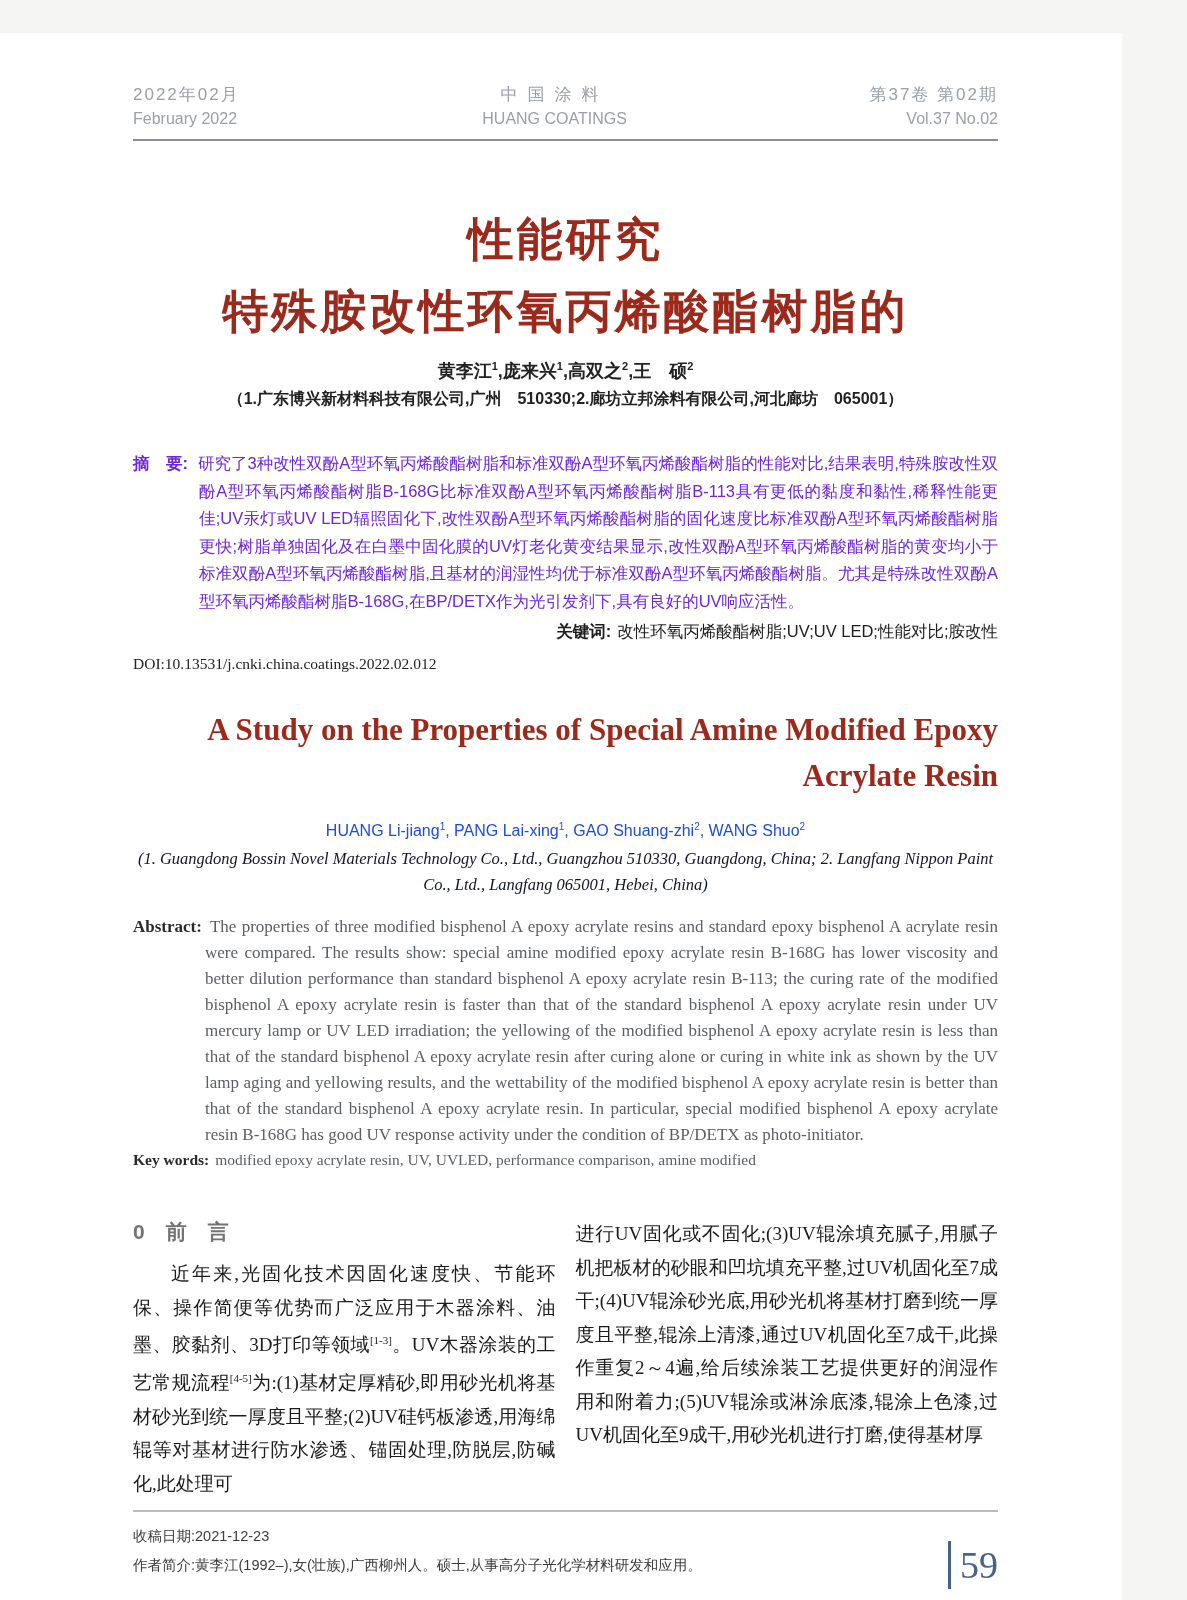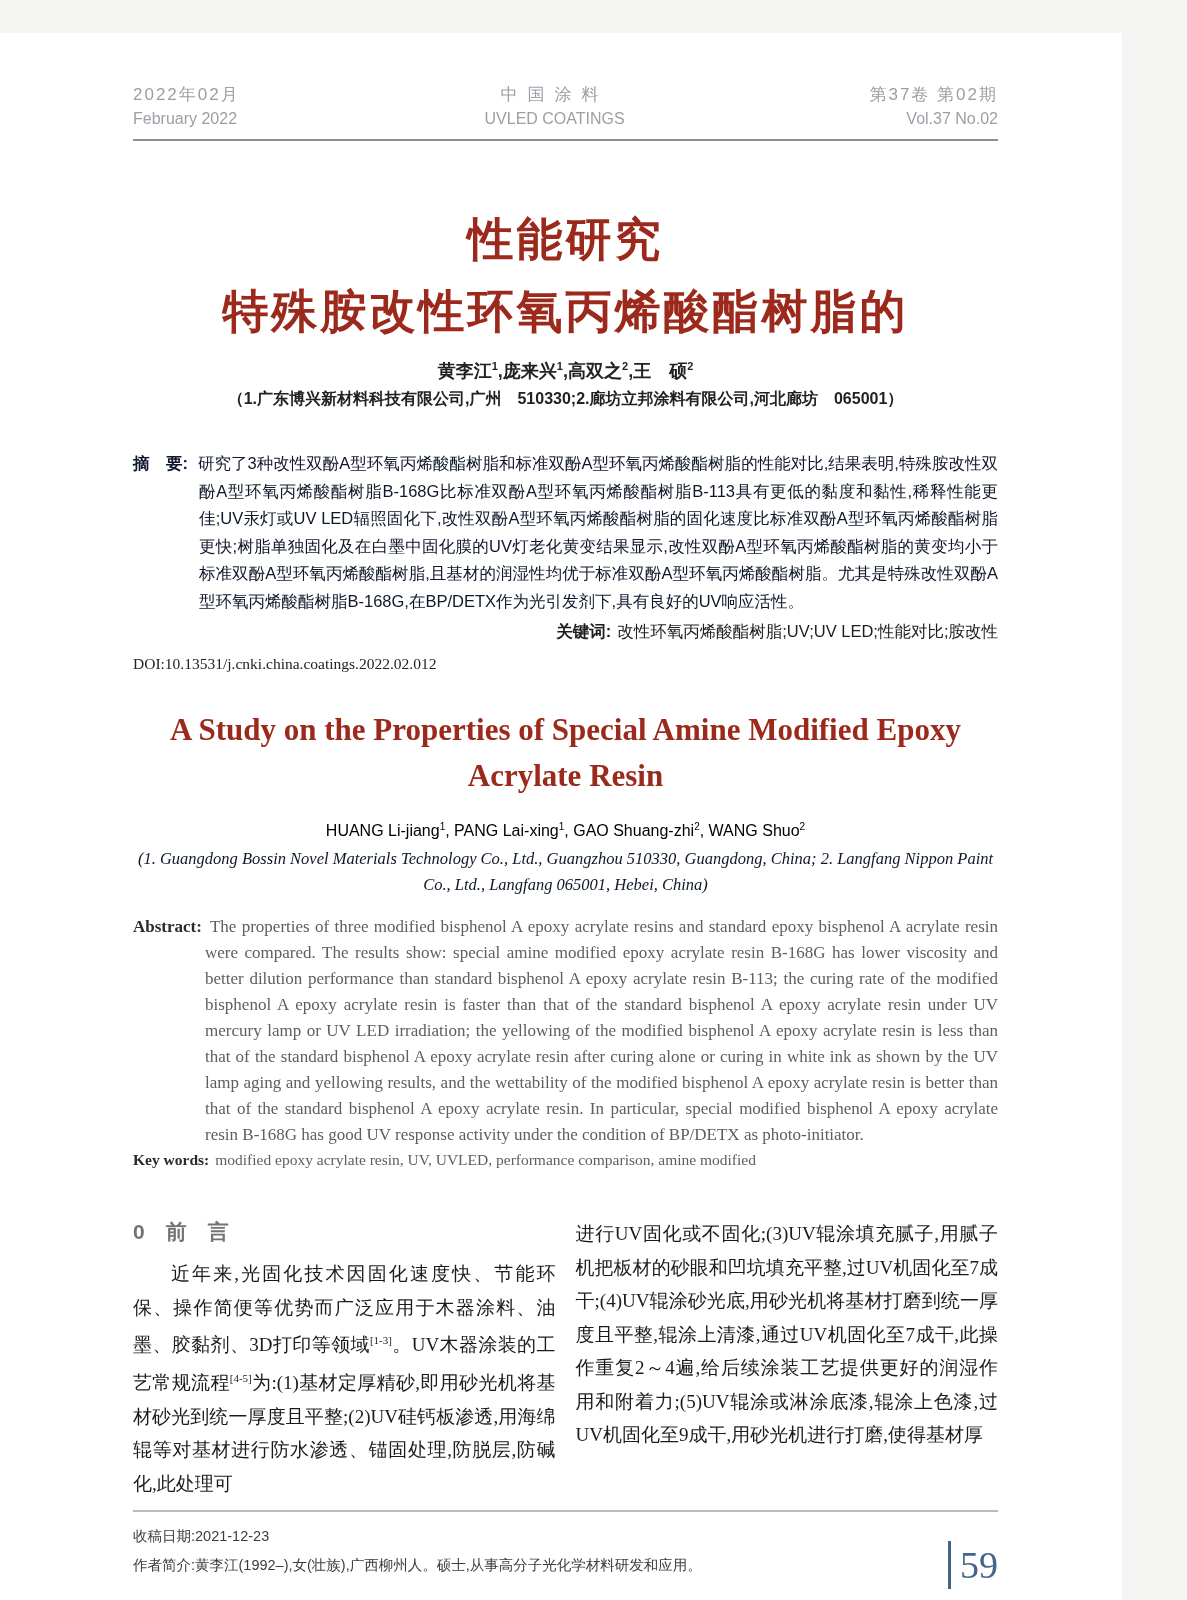--- a/index.html
+++ b/index.html
@@ -47,21 +47,21 @@
     font-size:18px;font-weight:bold;color:#222;
   }
   .authors-zh sup{font-size:11px;font-weight:bold;}
   .affil-zh{
     margin-top:6px;text-align:center;
     font-size:16px;color:#222;font-weight:bold;
   }
   
   .abstract-zh{
     margin-top:40px;
-    font-size:16.5px;line-height:27.5px;color:#0f172a;
+    font-size:16.5px;line-height:27.5px;color:#6d28d9;
     text-align:justify;
     padding-left:66px;
   }
   .abstract-zh .lbl{font-weight:bold;margin-left:-66px;padding-right:10px;}
   .keywords-zh{
     margin-top:3px;font-size:16.5px;line-height:27px;color:#1d1d1d;text-align:right;
   }
   .keywords-zh .lbl{font-weight:bold;padding-right:6px;}
   .meta-row{
     margin-top:8px;
@@ -69,28 +69,28 @@
     font-size:16px;color:#1d1d1d;
   }
   .meta-row .lbl{font-weight:bold;}
   .doi-line{
     margin-top:10px;
     font-family:"Liberation Serif",serif;
     font-size:15.5px;color:#222;
   }
   
   .title-en{
-    margin-top:34px;text-align:center;
+    margin-top:34px;text-align:right;
     font-family:"Liberation Serif",serif;
     font-weight:bold;color:#9c2a1c;
     font-size:31px;line-height:46px;
   }
   .authors-en{
     margin-top:22px;text-align:center;
-    font-size:16px;color:#000000;
+    font-size:16px;color:#1d4ed8;
   }
   .authors-en sup{font-size:10px;}
   .affil-en{
     margin-top:6px;text-align:center;
     font-family:"Liberation Serif",serif;font-style:italic;
     font-size:16.5px;line-height:26px;color:#0f172a;
   }
   
   .abstract-en{
     margin-top:16px;
@@ -156,21 +156,21 @@
 
 <div class="page">
 
   <div class="jheader">
     <div class="col left">
       <div class="zh">2022年02月</div>
       <div class="en">February 2022</div>
     </div>
     <div class="col center">
       <div class="zh">中国涂料</div>
-      <div class="en">UVLED COATINGS</div>
+      <div class="en">HUANG COATINGS</div>
     </div>
     <div class="col right">
       <div class="zh">第37卷 第02期</div>
       <div class="en">Vol.37 No.02</div>
     </div>
   </div>
 
   <div class="title-zh">
     <div>性能研究</div>
     <div>特殊胺改性环氧丙烯酸酯树脂的</div>

